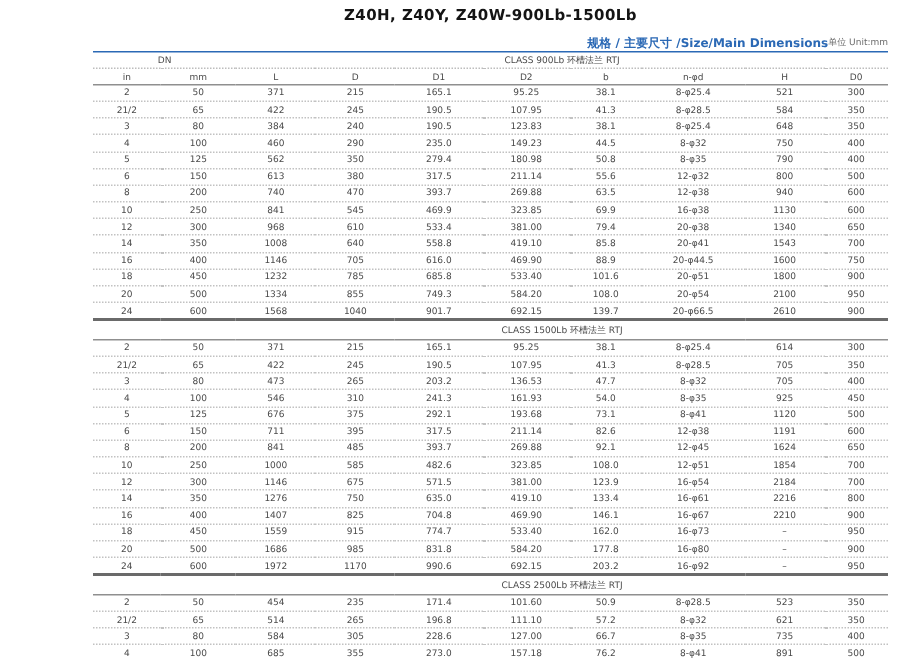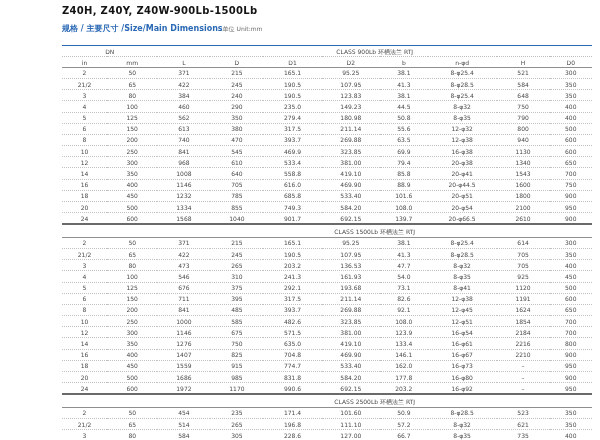--- a/index.html
+++ b/index.html
@@ -2,25 +2,25 @@
 <html><head>
 <meta charset="utf-8">
 <style>
   html,body{margin:0;padding:0;background:#fff;}
   body{width:600px;height:440px;overflow:hidden;
        font-family:"DejaVu Sans","Liberation Sans",sans-serif;
        -webkit-font-smoothing:antialiased;}
   .page{position:relative;width:600px;height:440px;background:#fff;}
   .content{position:absolute;left:62px;top:5px;width:530px;}
 
-  .model-title{font-size:10px;font-weight:bold;color:#141414;text-align:left;
+  .model-title{font-size:10px;font-weight:bold;color:#141414;text-align:center;
                letter-spacing:.3px;line-height:12px;}
 
-  .title-bar{display:flex;justify-content:flex-start;align-items:flex-end;
-             margin-top:7px;border-bottom:1.5px solid #2b69b5;padding-bottom:12px;}
+  .title-bar{display:flex;justify-content:flex-end;align-items:flex-end;
+             margin-top:7px;border-bottom:1.5px solid #2b69b5;padding-bottom:1px;}
   .title-zh{color:#2b69b5;font-size:8px;font-weight:bold;line-height:9px;}
   .unit{color:#6b6b6b;font-size:6px;line-height:8px;}
 
   table{width:100%;border-collapse:collapse;table-layout:fixed;margin-top:1px;}
   th,td{font-size:6px;font-weight:normal;color:#4a4a4a;text-align:center;
         padding:1.6px 0;line-height:7px;white-space:nowrap;overflow:hidden;}
   .group-row th{border-bottom:1px dotted #bdbdbd;padding:1.2px 0;}
   .cols-row th{border-bottom:1px solid #8f8f8f;padding:1.2px 0;}
   tr.data-row td{border-bottom:1px dotted #c2c2c2;}
   tr.sec-start td{border-top:1px solid #8f8f8f;}

